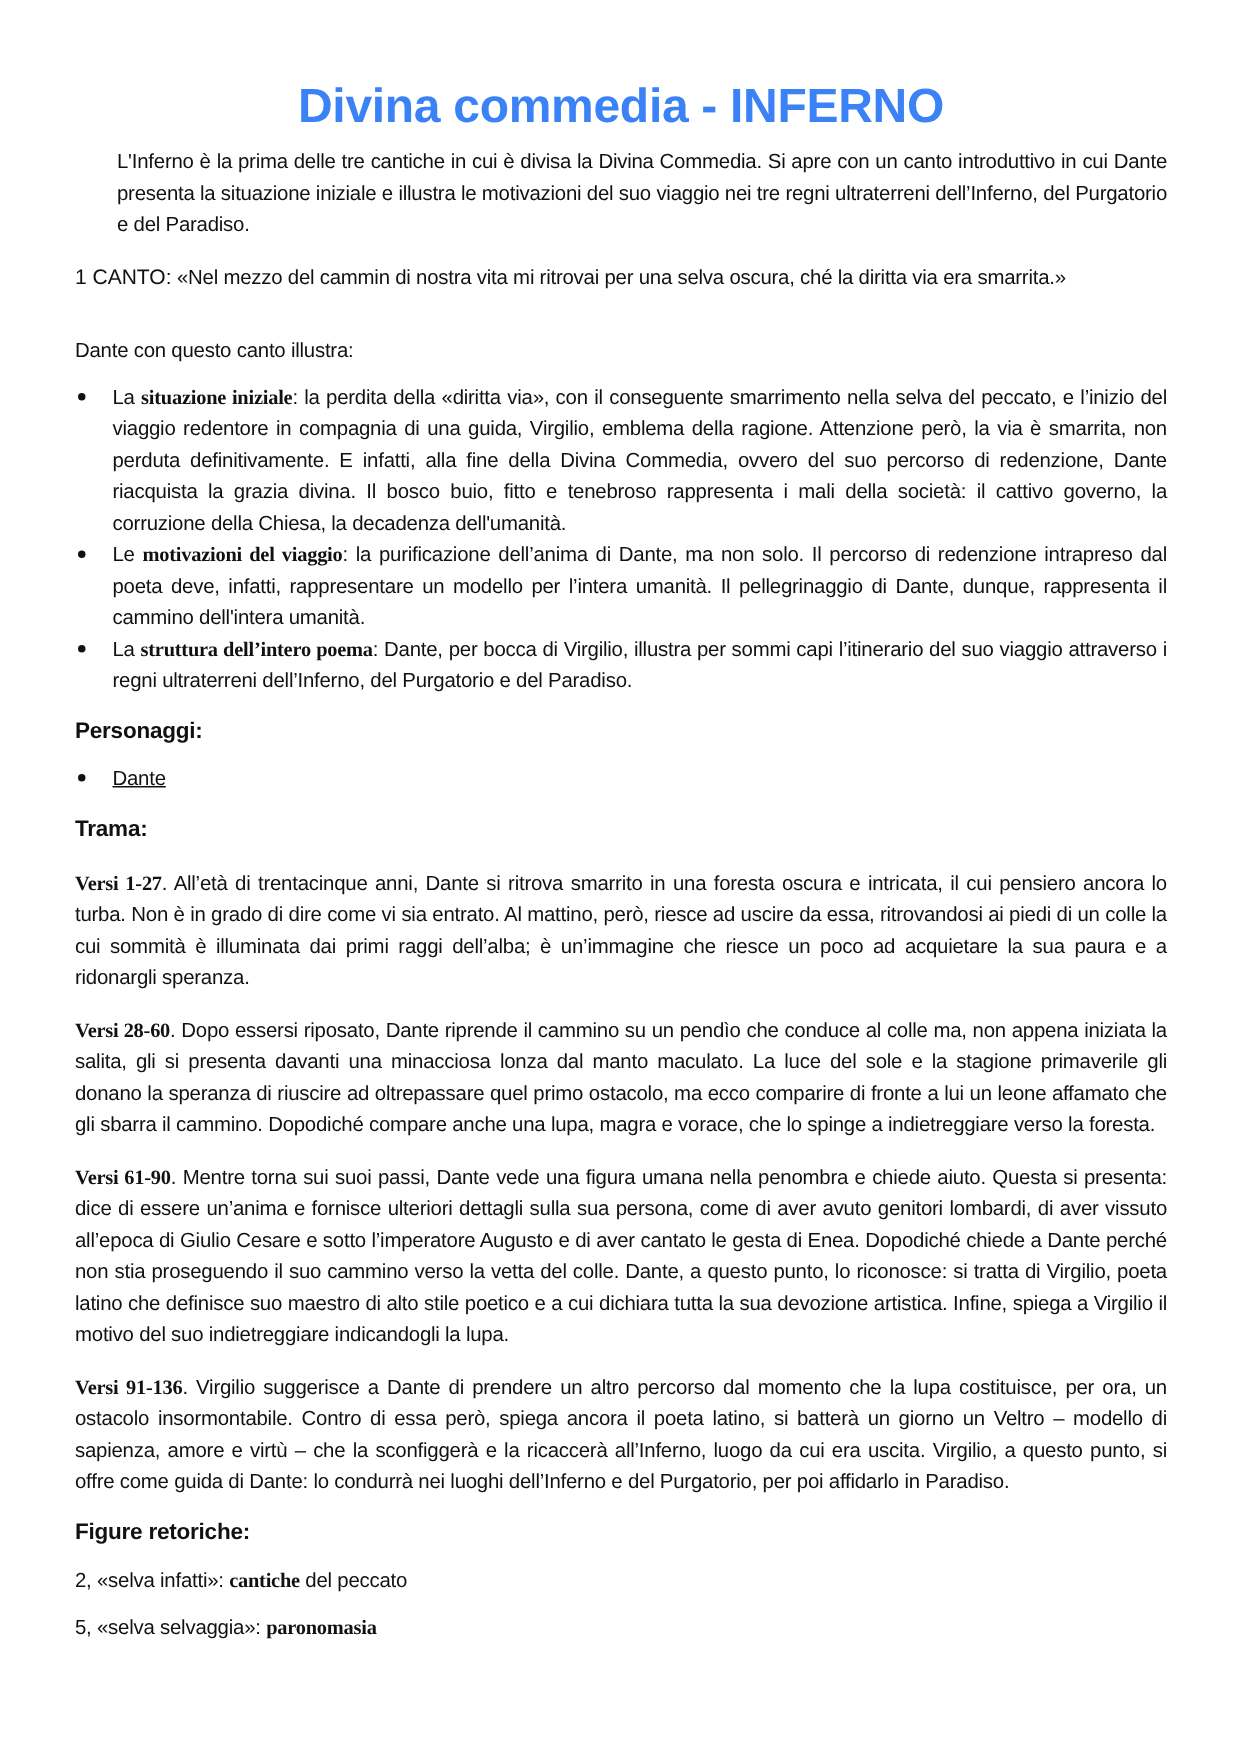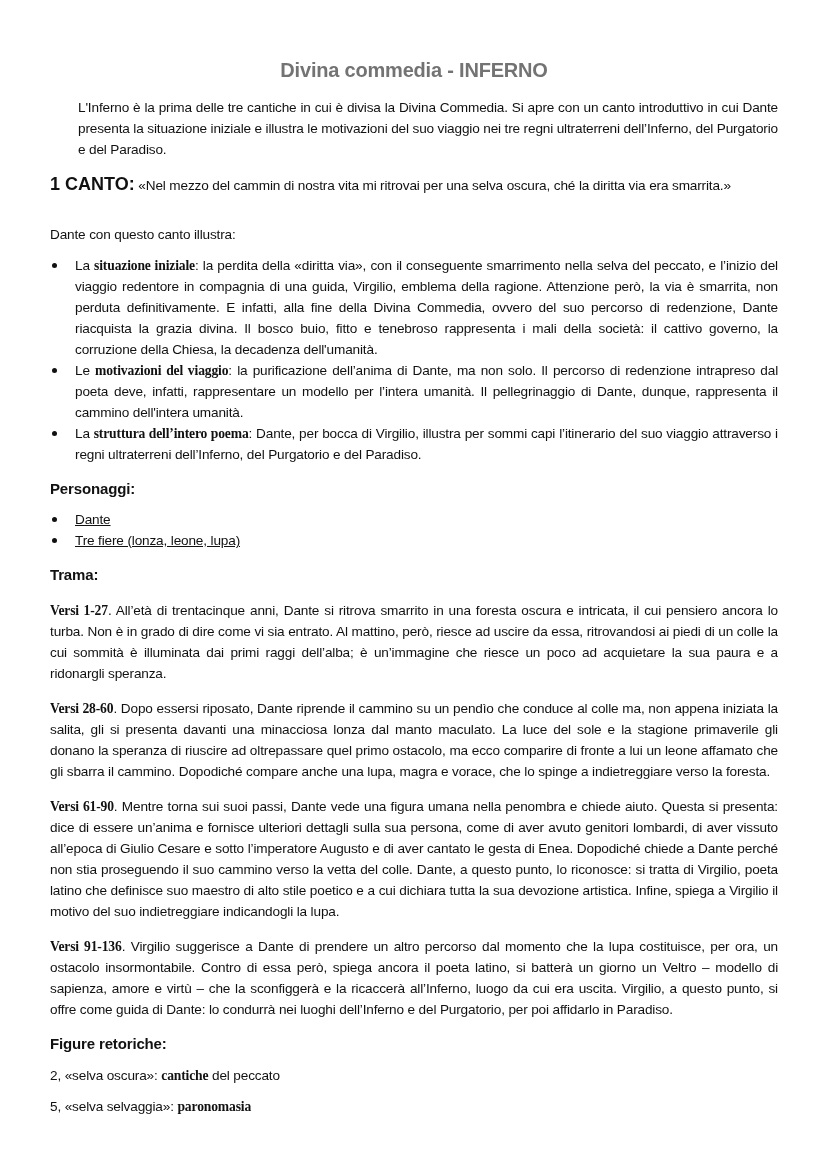--- a/index.html
+++ b/index.html
@@ -3,28 +3,28 @@
 <meta charset="utf-8">
 <style>
   html, body { margin: 0; padding: 0; background: #ffffff; }
   body {
     width: 828px; height: 1171px; overflow: hidden;
     font-family: "Liberation Sans", sans-serif;
     color: #111111;
   }
   .page { padding: 0 50px 0 50px; position: relative; }
   .title {
-    text-align: center; color: #737373; font-weight: bold;
-    font-size: 20px; margin: 54px 0 0 0; line-height: 32px;
+    text-align: center; color: #3b82f6; font-weight: bold;
+    font-size: 32px; margin: 54px 0 0 0; line-height: 32px;
     letter-spacing: -0.2px;
   }
   p, li { font-size: 13.6px; line-height: 21px; text-align: justify; margin: 0; letter-spacing: -0.15px; }
   .intro { margin-top: 11px; margin-left: 28px; }
   .canto { margin-top: 12px; line-height: 24px; }
-  .canto .label { font-weight: bold; font-size: 18px; letter-spacing: 0; }
+  .canto .label { font-weight: normal; font-size: 14px; letter-spacing: 0; }
   .canto .quote { font-size: 13.6px; }
   .lead { margin-top: 26px; }
   ul { margin: 10px 0 0 0; padding: 0; list-style: none; }
   ul li { position: relative; padding-left: 25px; }
   ul li::before {
     content: ""; position: absolute; left: 2px; top: 8px;
     width: 5px; height: 5px; border-radius: 50%; background: #111;
   }
   .h { font-weight: bold; font-size: 15px; margin-top: 13px; line-height: 22px; }
   .chars { margin-top: 9px; }
@@ -51,28 +51,27 @@
 
   <ul>
     <li><span>La </span><b>situazione iniziale</b><span>: la perdita della «diritta via», con il conseguente smarrimento nella selva del peccato, e l’inizio del viaggio redentore in compagnia di una guida, Virgilio, emblema della ragione. Attenzione però, la via è smarrita, non perduta definitivamente. E infatti, alla fine della Divina Commedia, ovvero del suo percorso di redenzione, Dante riacquista la grazia divina. Il bosco buio, fitto e tenebroso rappresenta i mali della società: il cattivo governo, la corruzione della Chiesa, la decadenza dell'umanità.</span></li>
     <li><span>Le </span><b>motivazioni del viaggio</b><span>: la purificazione dell’anima di Dante, ma non solo. Il percorso di redenzione intrapreso dal poeta deve, infatti, rappresentare un modello per l’intera umanità. Il pellegrinaggio di Dante, dunque, rappresenta il cammino dell'intera umanità.</span></li>
     <li><span>La </span><b>struttura dell’intero poema</b><span>: Dante, per bocca di Virgilio, illustra per sommi capi l’itinerario del suo viaggio attraverso i regni ultraterreni dell’Inferno, del Purgatorio e del Paradiso.</span></li>
   </ul>
 
   <p class="h">Personaggi:</p>
   <ul class="chars">
     <li>Dante</li>
-    <li>Tre fiere (lonza, leone, lupa)</li>
   </ul>
 
   <p class="h">Trama:</p>
 
   <p class="verse"><b>Versi 1-27</b><span>. All’età di trentacinque anni, Dante si ritrova smarrito in una foresta oscura e intricata, il cui pensiero ancora lo turba. Non è in grado di dire come vi sia entrato. Al mattino, però, riesce ad uscire da essa, ritrovandosi ai piedi di un colle la cui sommità è illuminata dai primi raggi dell’alba; è un’immagine che riesce un poco ad acquietare la sua paura e a ridonargli speranza.</span></p>
   <p class="verse"><b>Versi 28-60</b><span>. Dopo essersi riposato, Dante riprende il cammino su un pendìo che conduce al colle ma, non appena iniziata la salita, gli si presenta davanti una minacciosa lonza dal manto maculato. La luce del sole e la stagione primaverile gli donano la speranza di riuscire ad oltrepassare quel primo ostacolo, ma ecco comparire di fronte a lui un leone affamato che gli sbarra il cammino. Dopodiché compare anche una lupa, magra e vorace, che lo spinge a indietreggiare verso la foresta.</span></p>
   <p class="verse"><b>Versi 61-90</b><span>. Mentre torna sui suoi passi, Dante vede una figura umana nella penombra e chiede aiuto. Questa si presenta: dice di essere un’anima e fornisce ulteriori dettagli sulla sua persona, come di aver avuto genitori lombardi, di aver vissuto all’epoca di Giulio Cesare e sotto l’imperatore Augusto e di aver cantato le gesta di Enea. Dopodiché chiede a Dante perché non stia proseguendo il suo cammino verso la vetta del colle. Dante, a questo punto, lo riconosce: si tratta di Virgilio, poeta latino che definisce suo maestro di alto stile poetico e a cui dichiara tutta la sua devozione artistica. Infine, spiega a Virgilio il motivo del suo indietreggiare indicandogli la lupa.</span></p>
   <p class="verse"><b>Versi 91-136</b><span>. Virgilio suggerisce a Dante di prendere un altro percorso dal momento che la lupa costituisce, per ora, un ostacolo insormontabile. Contro di essa però, spiega ancora il poeta latino, si batterà un giorno un Veltro – modello di sapienza, amore e virtù – che la sconfiggerà e la ricaccerà all’Inferno, luogo da cui era uscita. Virgilio, a questo punto, si offre come guida di Dante: lo condurrà nei luoghi dell’Inferno e del Purgatorio, per poi affidarlo in Paradiso.</span></p>
 
   <p class="h">Figure retoriche:</p>
 
-  <p class="fig"><span>2, «selva oscura»: </span><b>cantiche</b><span> del peccato</span></p>
+  <p class="fig"><span>2, «selva infatti»: </span><b>cantiche</b><span> del peccato</span></p>
   <p class="fig"><span>5, «selva selvaggia»: </span><b>paronomasia</b><span></span></p>
 
 </div>
 
 </body></html>

